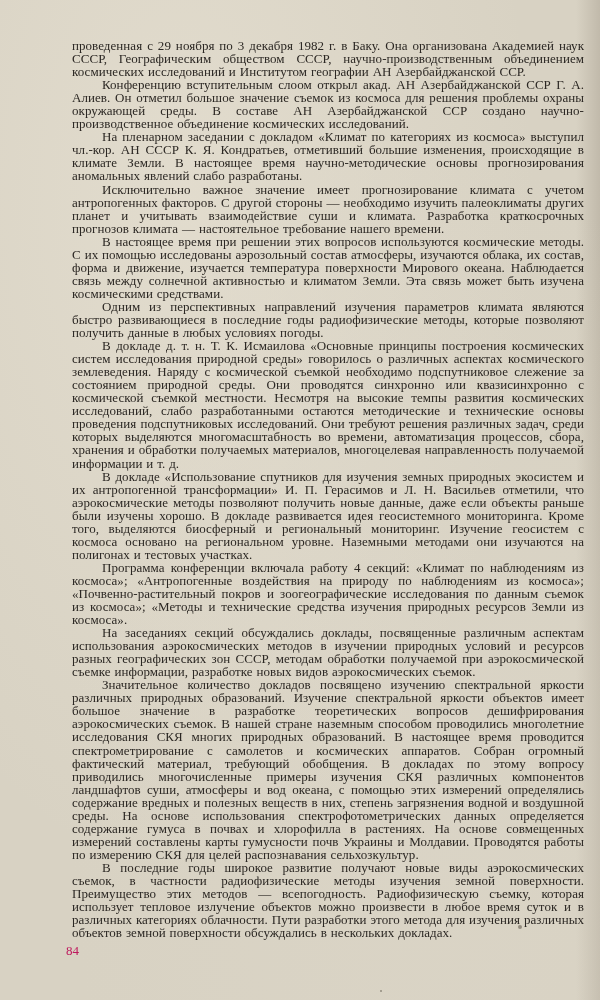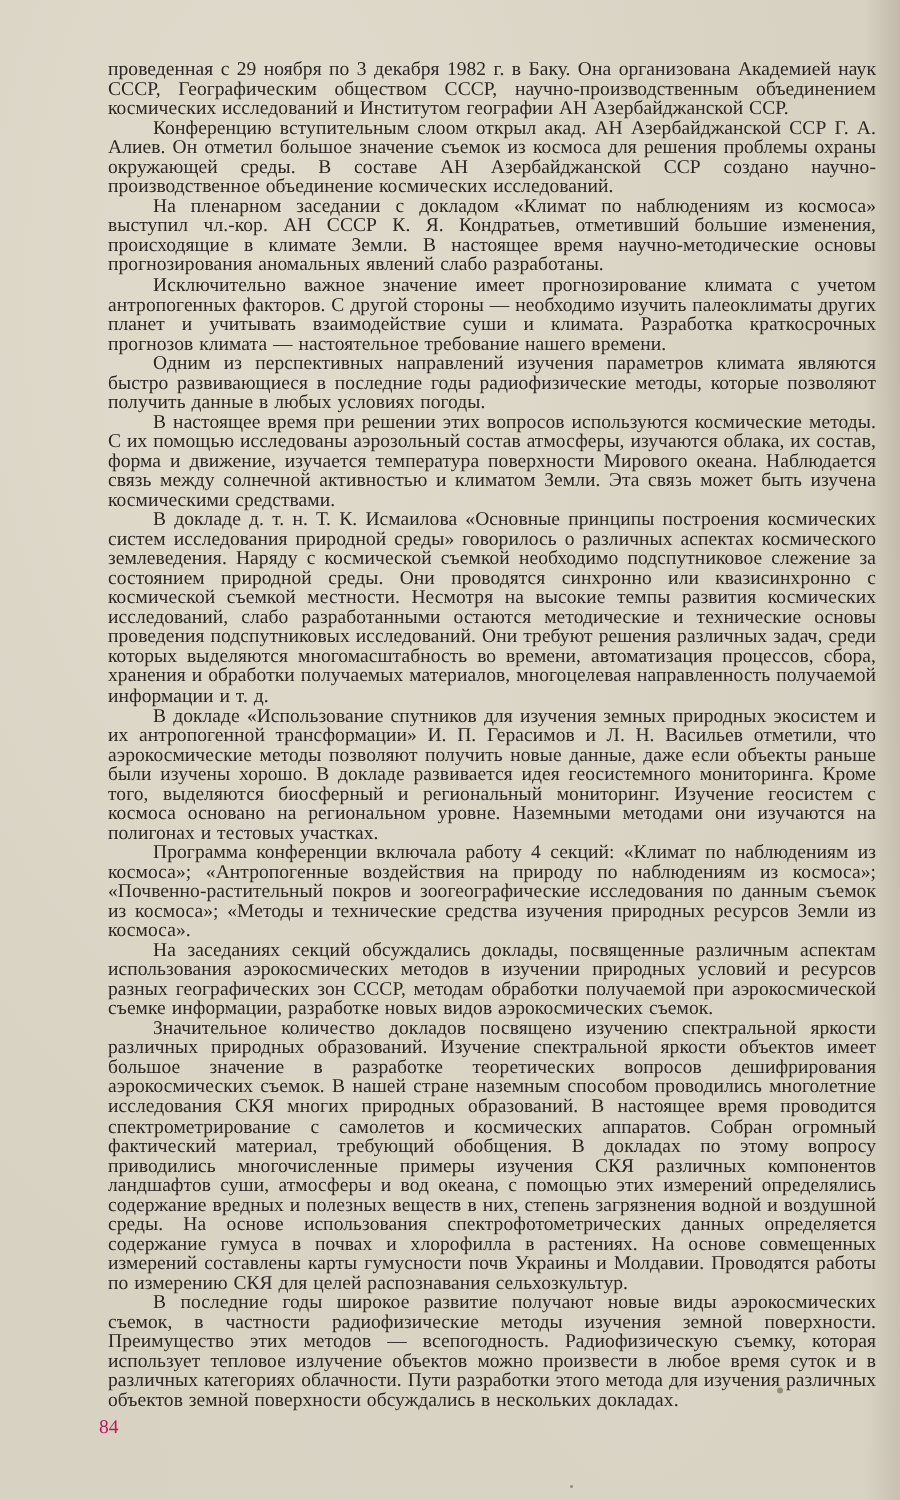--- a/index.html
+++ b/index.html
@@ -53,24 +53,24 @@
       border-radius: 50%;
       background: rgba(90,80,70,0.55);
     }
   </style>
 </head>
 <body>
 
 <div class="page">
   <p class="para first">проведенная с 29 ноября по 3 декабря 1982 г. в Баку. Она организована Академией наук СССР, Географическим обществом СССР, научно-производственным объединением космических исследований и Институтом географии АН Азербайджанской ССР.</p>
   <p class="para">Конференцию вступительным слоом открыл акад. АН Азербайджанской ССР Г. А. Алиев. Он отметил большое значение съемок из космоса для решения проблемы охраны окружающей среды. В составе АН Азербайджанской ССР создано научно-производственное объединение космических исследований.</p>
-  <p class="para">На пленарном заседании с докладом «Климат по наблюдениям из космоса» выступил чл.-кор. АН СССР К. Я. Кондратьев, отметивший большие изменения, происходящие в климате Земли. В настоящее время научно-методические основы прогнозирования аномальных явлений слабо разработаны.</p>
+  <p class="para">На пленарном заседании с докладом «Климат по категориях из космоса» выступил чл.-кор. АН СССР К. Я. Кондратьев, отметивший большие изменения, происходящие в климате Земли. В настоящее время научно-методические основы прогнозирования аномальных явлений слабо разработаны.</p>
   <p class="para">Исключительно важное значение имеет прогнозирование климата с учетом антропогенных факторов. С другой стороны — необходимо изучить палеоклиматы других планет и учитывать взаимодействие суши и климата. Разработка краткосрочных прогнозов климата — настоятельное требование нашего времени.</p>
+  <p class="para">В настоящее время при решении этих вопросов используются космические методы. С их помощью исследованы аэрозольный состав атмосферы, изучаются облака, их состав, форма и движение, изучается температура поверхности Мирового океана. Наблюдается связь между солнечной активностью и климатом Земли. Эта связь может быть изучена космическими средствами.</p>
   <p class="para">Одним из перспективных направлений изучения параметров климата являются быстро развивающиеся в последние годы радиофизические методы, которые позволяют получить данные в любых условиях погоды.</p>
-  <p class="para">В настоящее время при решении этих вопросов используются космические методы. С их помощью исследованы аэрозольный состав атмосферы, изучаются облака, их состав, форма и движение, изучается температура поверхности Мирового океана. Наблюдается связь между солнечной активностью и климатом Земли. Эта связь может быть изучена космическими средствами.</p>
   <p class="para">В докладе д. т. н. Т. К. Исмаилова «Основные принципы построения космических систем исследования природной среды» говорилось о различных аспектах космического землеведения. Наряду с космической съемкой необходимо подспутниковое слежение за состоянием природной среды. Они проводятся синхронно или квазисинхронно с космической съемкой местности. Несмотря на высокие темпы развития космических исследований, слабо разработанными остаются методические и технические основы проведения подспутниковых исследований. Они требуют решения различных задач, среди которых выделяются многомасштабность во времени, автоматизация процессов, сбора, хранения и обработки получаемых материалов, многоцелевая направленность получаемой информации и т. д.</p>
   <p class="para">В докладе «Использование спутников для изучения земных природных экосистем и их антропогенной трансформации» И. П. Герасимов и Л. Н. Васильев отметили, что аэрокосмические методы позволяют получить новые данные, даже если объекты раньше были изучены хорошо. В докладе развивается идея геосистемного мониторинга. Кроме того, выделяются биосферный и региональный мониторинг. Изучение геосистем с космоса основано на региональном уровне. Наземными методами они изучаются на полигонах и тестовых участках.</p>
   <p class="para">Программа конференции включала работу 4 секций: «Климат по наблюдениям из космоса»; «Антропогенные воздействия на природу по наблюдениям из космоса»; «Почвенно-растительный покров и зоогеографические исследования по данным съемок из космоса»; «Методы и технические средства изучения природных ресурсов Земли из космоса».</p>
   <p class="para">На заседаниях секций обсуждались доклады, посвященные различным аспектам использования аэрокосмических методов в изучении природных условий и ресурсов разных географических зон СССР, методам обработки получаемой при аэрокосмической съемке информации, разработке новых видов аэрокосмических съемок.</p>
   <p class="para">Значительное количество докладов посвящено изучению спектральной яркости различных природных образований. Изучение спектральной яркости объектов имеет большое значение в разработке теоретических вопросов дешифрирования аэрокосмических съемок. В нашей стране наземным способом проводились многолетние исследования СКЯ многих природных образований. В настоящее время проводится спектрометрирование с самолетов и космических аппаратов. Собран огромный фактический материал, требующий обобщения. В докладах по этому вопросу приводились многочисленные примеры изучения СКЯ различных компонентов ландшафтов суши, атмосферы и вод океана, с помощью этих измерений определялись содержание вредных и полезных веществ в них, степень загрязнения водной и воздушной среды. На основе использования спектрофотометрических данных определяется содержание гумуса в почвах и хлорофилла в растениях. На основе совмещенных измерений составлены карты гумусности почв Украины и Молдавии. Проводятся работы по измерению СКЯ для целей распознавания сельхозкультур.</p>
   <p class="para">В последние годы широкое развитие получают новые виды аэрокосмических съемок, в частности радиофизические методы изучения земной поверхности. Преимущество этих методов — всепогодность. Радиофизическую съемку, которая использует тепловое излучение объектов можно произвести в любое время суток и в различных категориях облачности. Пути разработки этого метода для изучения различных объектов земной поверхности обсуждались в нескольких докладах.</p>
 </div>
 
 <div class="page-number">84</div>
 

